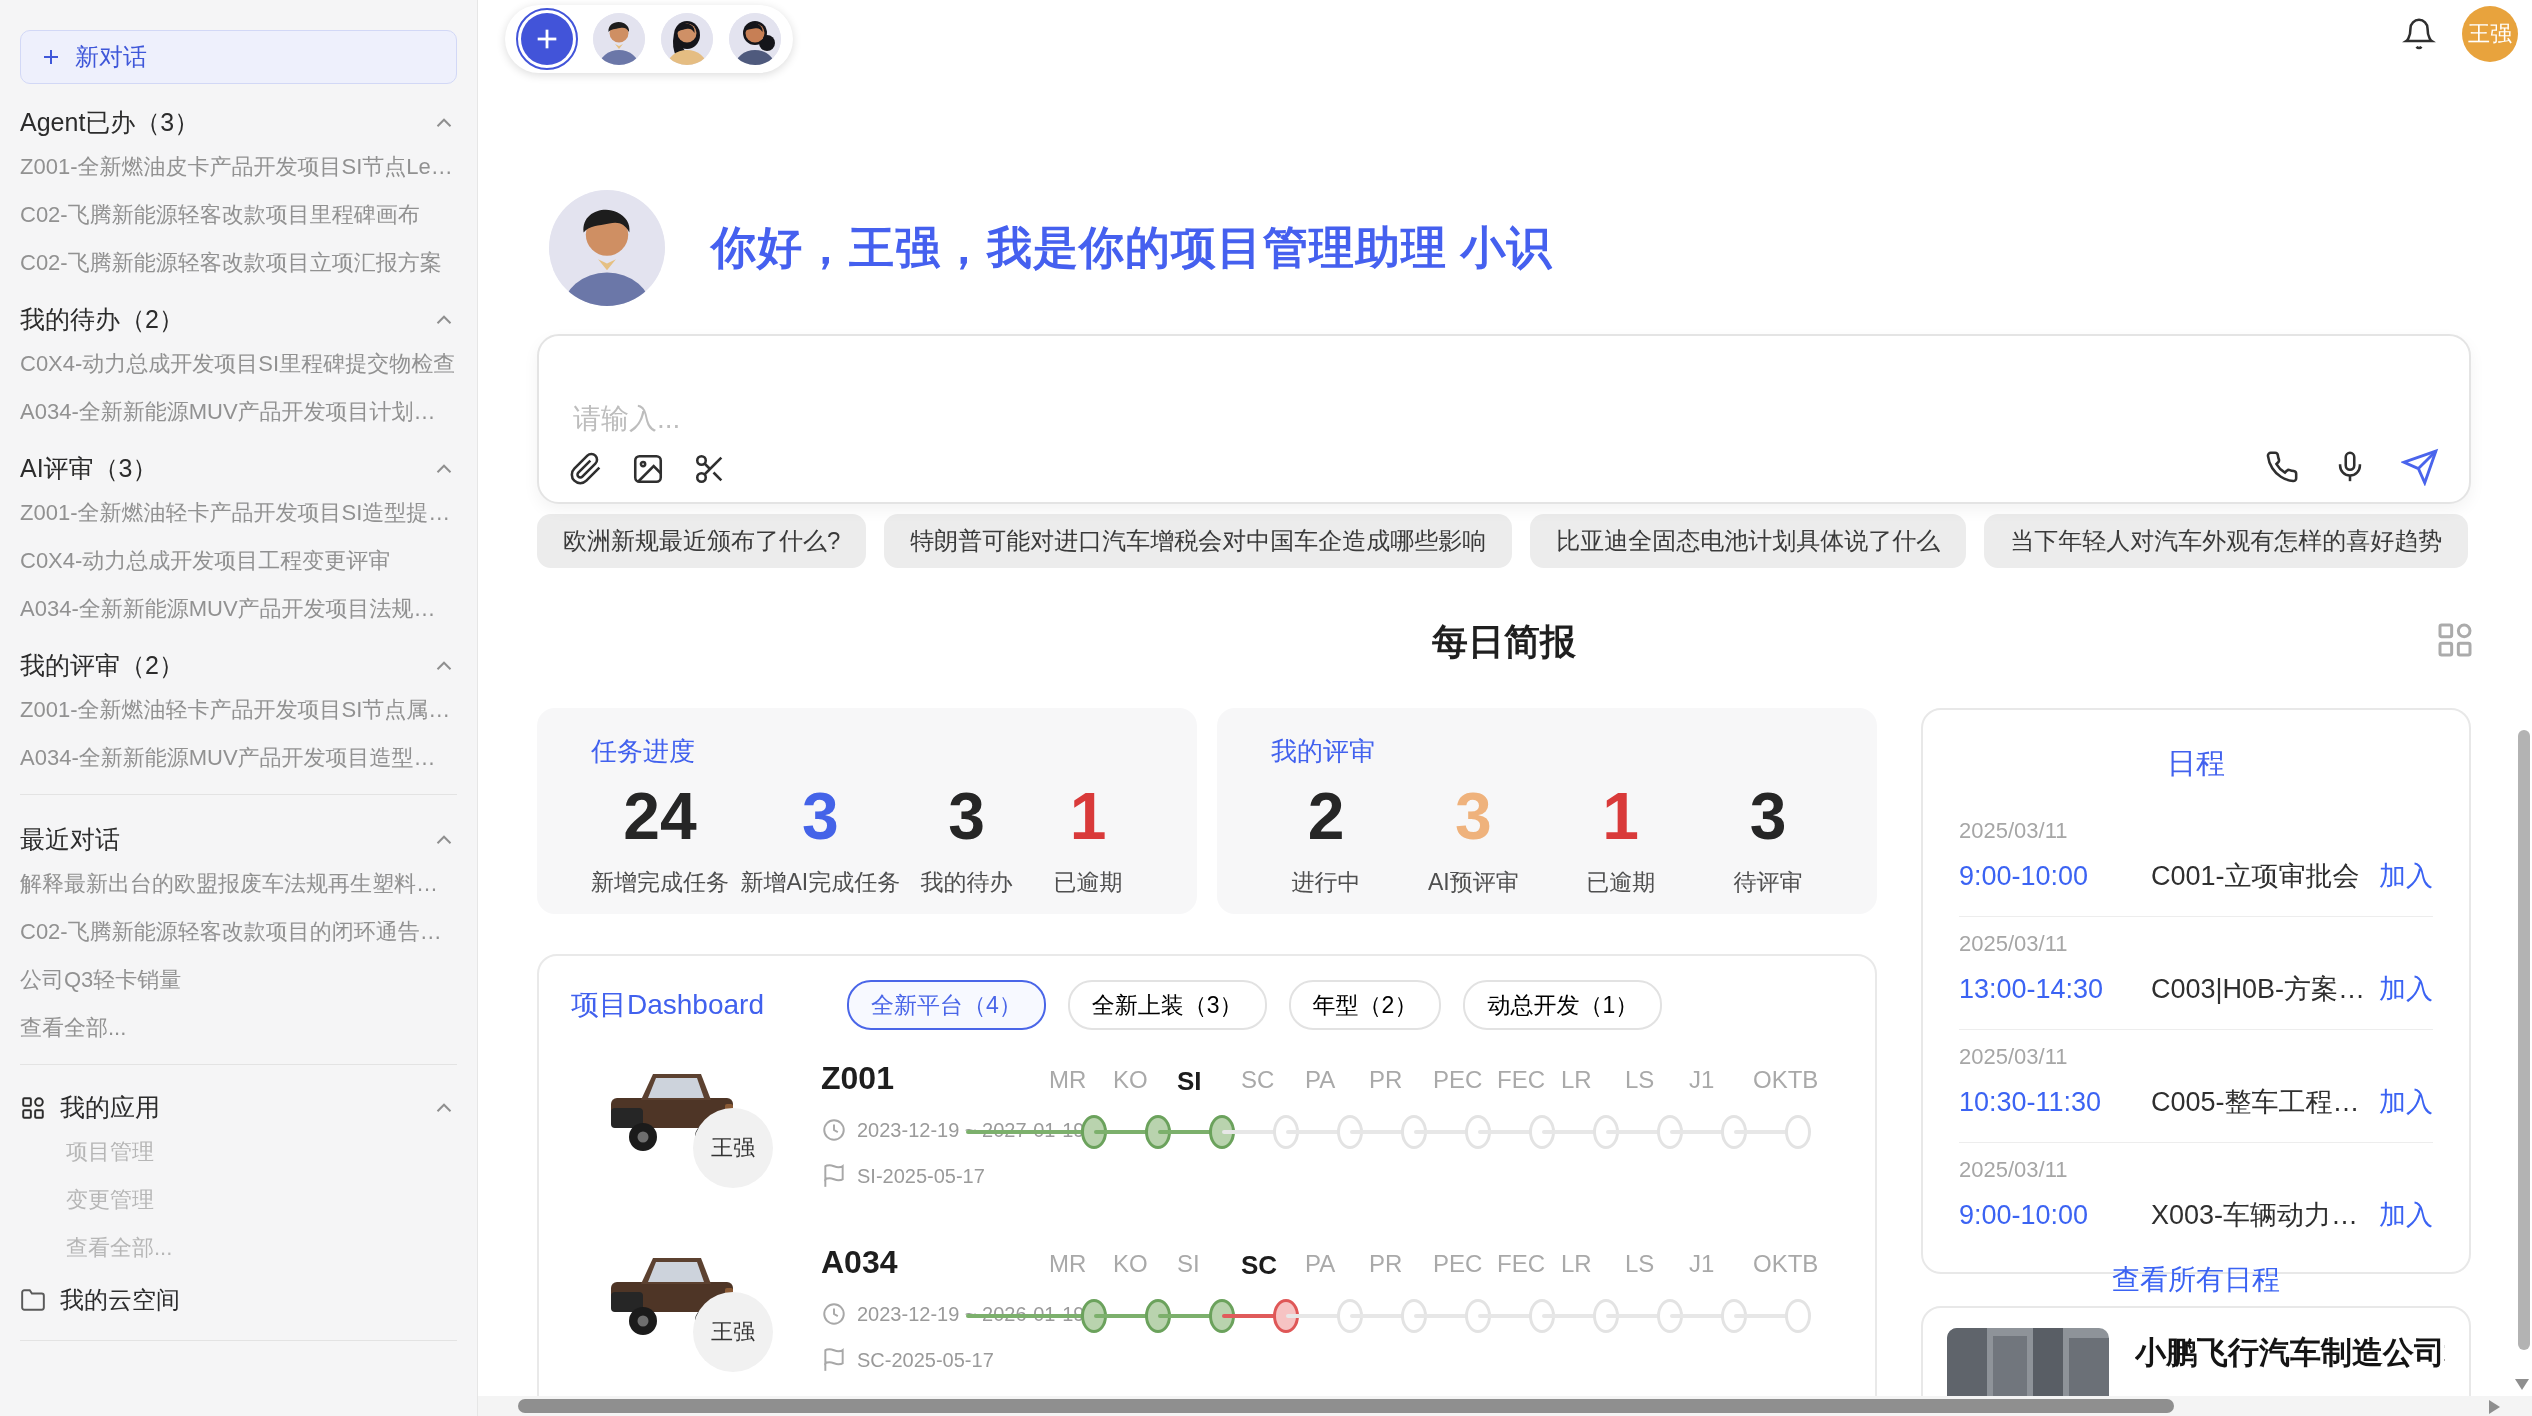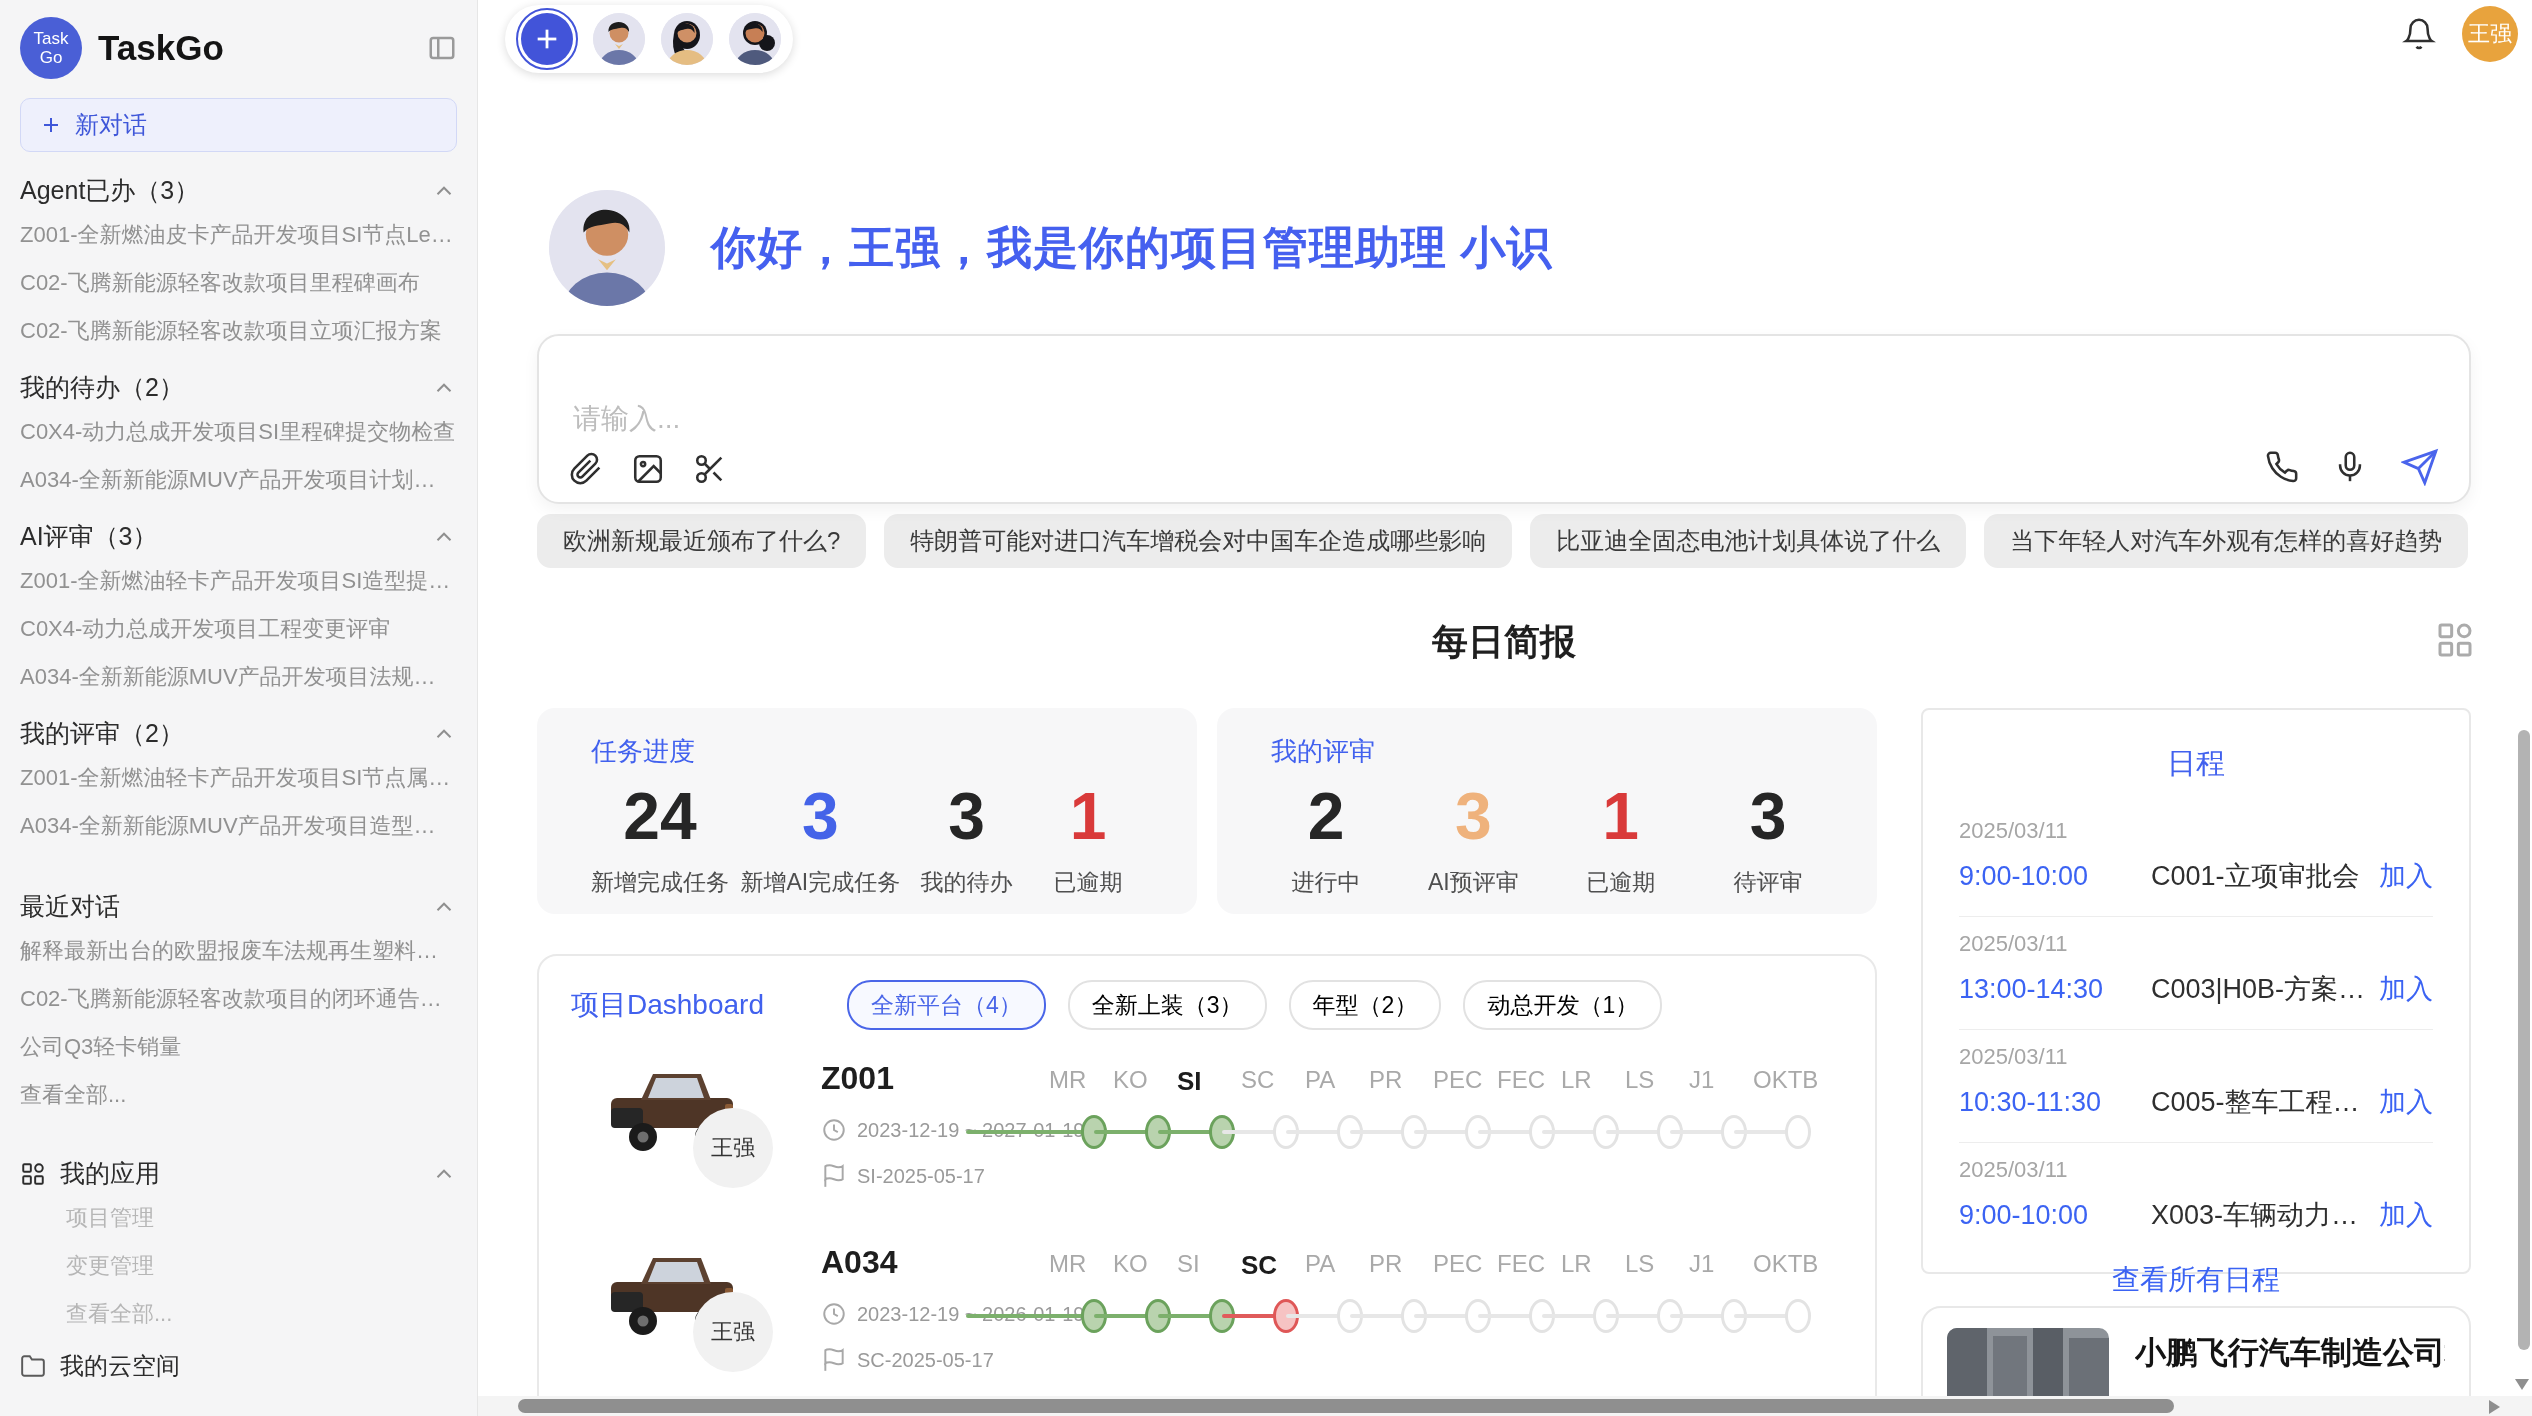--- a/index.html
+++ b/index.html
@@ -92,21 +92,21 @@
   .meta{display:flex;gap:10px;align-items:center;color:#9a9a9a;font-size:20px;margin-top:20px}
   .meta .sicon{display:flex;color:#a8a8a8}
   .track{position:relative;width:880px;height:156px;margin-left:-125px}
   .ms-label{position:absolute;width:90px;text-align:left;top:8px;font-size:24px;color:#a9a9a9;white-space:nowrap}
   .ms-label.current{color:#1c1c1c;font-weight:700;font-size:26px}
   .ms-line{position:absolute;height:4px;top:72px;border-radius:2px}
   .ms-node{position:absolute;width:26px;height:34px;border-radius:50%;top:57px;box-sizing:border-box;background:#fff;border:3px solid #e3e3e3}
   .ms-node.done{background:#b9d3ae;border-color:#6ba25c}
   .ms-node.overdue{background:#f6c3c3;border-color:#df5757}
 
-  .sched-card{border:2px solid #e8e8e8;border-radius:8px;height:566px;padding:26px 36px;box-sizing:border-box;
+  .sched-card{border:2px solid #e8e8e8;border-radius:20px;height:566px;padding:26px 36px;box-sizing:border-box;
               display:flex;flex-direction:column;background:#fff}
   .sched-title{text-align:center;font-size:29px;color:#4161ee;margin-top:8px}
   .events{margin-top:20px;flex:1}
   .event{padding:14px 0 22px}
   .event + .event{border-top:1px solid #ededed}
   .ev-date{font-size:22px;color:#a6a6a6}
   .ev-row{display:flex;align-items:center;margin-top:14px}
   .ev-time{width:176px;font-size:27px;color:#3b63f3;flex-shrink:0}
   .ev-name{flex:1;font-size:27px;color:#2f2f2f;padding-left:16px;white-space:nowrap;overflow:hidden;text-overflow:ellipsis}
   .ev-join{font-size:27px;color:#3b63f3;cursor:pointer}
@@ -127,33 +127,20 @@
   .vbar-thumb{position:absolute;right:2px;top:730px;width:12px;height:620px;border-radius:6px;background:#b3b3b3;z-index:9;cursor:pointer}
   .vbar-arrow{position:absolute;right:3px;bottom:26px;width:0;height:0;border-left:7px solid transparent;
               border-right:7px solid transparent;border-top:11px solid #8f8f8f;z-index:10;cursor:pointer}
 </style>
 </head>
 <body>
 
 <div class="app">
 
   <aside class="sidebar">
-    <div class="sb-head">
-      <div class="logo">
-        <span>Task</span>
-        <span>Go</span>
-      </div>
-      <div class="sb-title">TaskGo</div>
-      <div class="icon-btn">
-        <svg width="30" height="30" viewBox="0 0 24 24" fill="none" stroke="currentColor" stroke-width="2">
-            <rect x="3" y="4" width="18" height="16" rx="2"></rect>
-            <line x1="9" y1="4" x2="9" y2="20"></line>
-          </svg>
-      </div>
-    </div>
 
     <div class="new-chat">
       <svg width="24" height="24" viewBox="0 0 24 24" fill="none" stroke="currentColor" stroke-width="2">
           <line x1="12" y1="5" x2="12" y2="19"></line>
           <line x1="5" y1="12" x2="19" y2="12"></line>
         </svg>
       <span>新对话</span>
     </div>
 
     <div class="sb-body">

